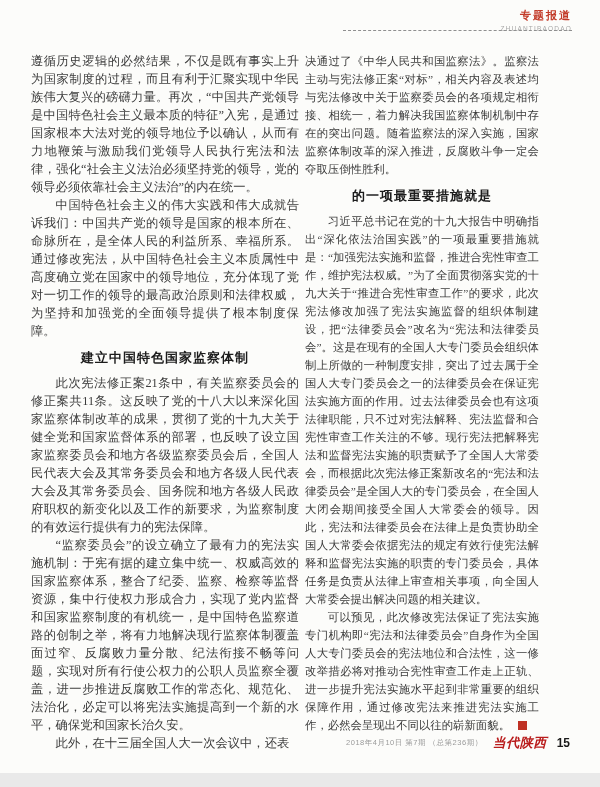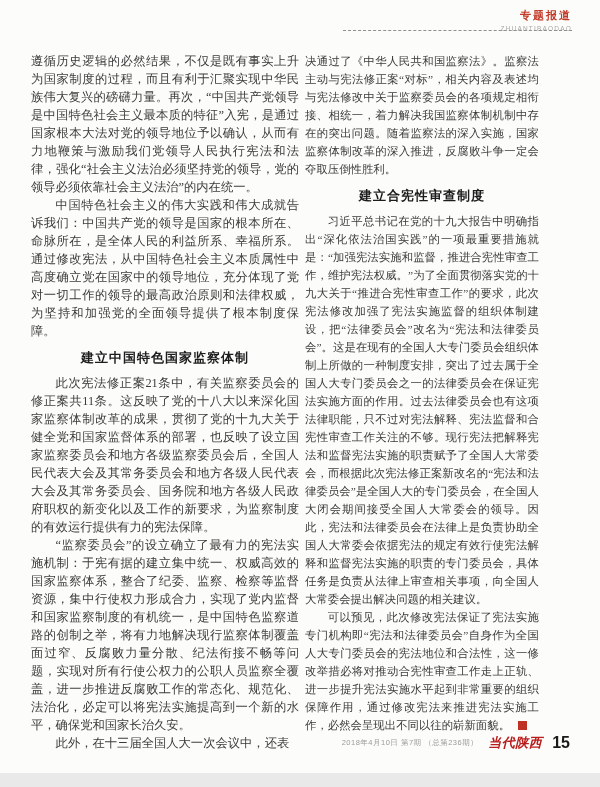--- a/index.html
+++ b/index.html
@@ -106,21 +106,21 @@
     font-family:"Liberation Serif","DejaVu Serif",serif;
     font-style:italic;
     font-weight:bold;
     font-size:13px;
     color:#b91c1c;
     letter-spacing:0.5px;
   }
   .pagenum{
     font-family:"Liberation Sans","DejaVu Sans",sans-serif;
     font-weight:bold;
-    font-size:16px;
+    font-size:12px;
     color:#1a1a1a;
   }
 </style>
 </head>
 <body>
 
 <div class="page">
 
   <div class="header">
     <div class="section-title">专题报道</div>
@@ -134,21 +134,21 @@
       <p class="cont">遵循历史逻辑的必然结果，不仅是既有事实上升为国家制度的过程，而且有利于汇聚实现中华民族伟大复兴的磅礴力量。再次，“中国共产党领导是中国特色社会主义最本质的特征”入宪，是通过国家根本大法对党的领导地位予以确认，从而有力地鞭策与激励我们党领导人民执行宪法和法律，强化“社会主义法治必须坚持党的领导，党的领导必须依靠社会主义法治”的内在统一。</p>
       <p class="ind">中国特色社会主义的伟大实践和伟大成就告诉我们：中国共产党的领导是国家的根本所在、命脉所在，是全体人民的利益所系、幸福所系。通过修改宪法，从中国特色社会主义本质属性中高度确立党在国家中的领导地位，充分体现了党对一切工作的领导的最高政治原则和法律权威，为坚持和加强党的全面领导提供了根本制度保障。</p>
       <h3>建立中国特色国家监察体制</h3>
       <p class="ind">此次宪法修正案21条中，有关监察委员会的修正案共11条。这反映了党的十八大以来深化国家监察体制改革的成果，贯彻了党的十九大关于健全党和国家监督体系的部署，也反映了设立国家监察委员会和地方各级监察委员会后，全国人民代表大会及其常务委员会和地方各级人民代表大会及其常务委员会、国务院和地方各级人民政府职权的新变化以及工作的新要求，为监察制度的有效运行提供有力的宪法保障。</p>
       <p class="ind">“监察委员会”的设立确立了最有力的宪法实施机制：于宪有据的建立集中统一、权威高效的国家监察体系，整合了纪委、监察、检察等监督资源，集中行使权力形成合力，实现了党内监督和国家监察制度的有机统一，是中国特色监察道路的创制之举，将有力地解决现行监察体制覆盖面过窄、反腐败力量分散、纪法衔接不畅等问题，实现对所有行使公权力的公职人员监察全覆盖，进一步推进反腐败工作的常态化、规范化、法治化，必定可以将宪法实施提高到一个新的水平，确保党和国家长治久安。</p>
       <p class="ind">此外，在十三届全国人大一次会议中，还表</p>
     </div>
 
     <div class="col col-right">
       <p class="cont">决通过了《中华人民共和国监察法》。监察法主动与宪法修正案“对标”，相关内容及表述均与宪法修改中关于监察委员会的各项规定相衔接、相统一，着力解决我国监察体制机制中存在的突出问题。随着监察法的深入实施，国家监察体制改革的深入推进，反腐败斗争一定会夺取压倒性胜利。</p>
-      <h3>建立合宪性审查制度</h3>
+      <h3>的一项最重要措施就是</h3>
       <p class="ind">习近平总书记在党的十九大报告中明确指出“深化依法治国实践”的一项最重要措施就是：“加强宪法实施和监督，推进合宪性审查工作，维护宪法权威。”为了全面贯彻落实党的十九大关于“推进合宪性审查工作”的要求，此次宪法修改加强了宪法实施监督的组织体制建设，把“法律委员会”改名为“宪法和法律委员会”。这是在现有的全国人大专门委员会组织体制上所做的一种制度安排，突出了过去属于全国人大专门委员会之一的法律委员会在保证宪法实施方面的作用。过去法律委员会也有这项法律职能，只不过对宪法解释、宪法监督和合宪性审查工作关注的不够。现行宪法把解释宪法和监督宪法实施的职责赋予了全国人大常委会，而根据此次宪法修正案新改名的“宪法和法律委员会”是全国人大的专门委员会，在全国人大闭会期间接受全国人大常委会的领导。因此，宪法和法律委员会在法律上是负责协助全国人大常委会依据宪法的规定有效行使宪法解释和监督宪法实施的职责的专门委员会，具体任务是负责从法律上审查相关事项，向全国人大常委会提出解决问题的相关建议。</p>
       <p class="ind">
         <span>可以预见，此次修改宪法保证了宪法实施专门机构即“宪法和法律委员会”自身作为全国人大专门委员会的宪法地位和合法性，这一修改举措必将对推动合宪性审查工作走上正轨、进一步提升宪法实施水平起到非常重要的组织保障作用，通过修改宪法来推进宪法实施工作，必然会呈现出不同以往的崭新面貌。</span>
         <span class="end-mark"></span>
       </p>
     </div>
 
   </div>
 
   <div class="footer">

